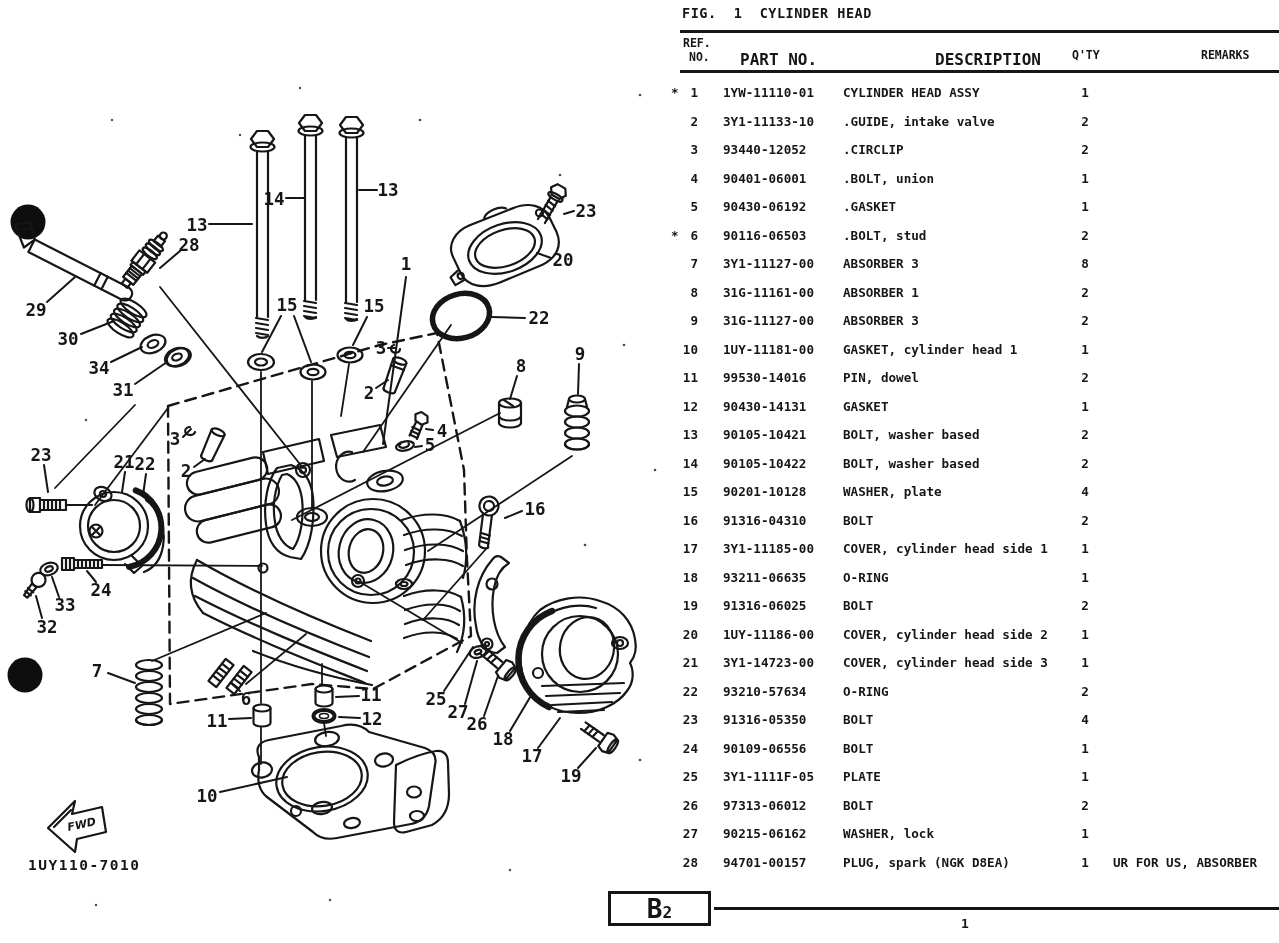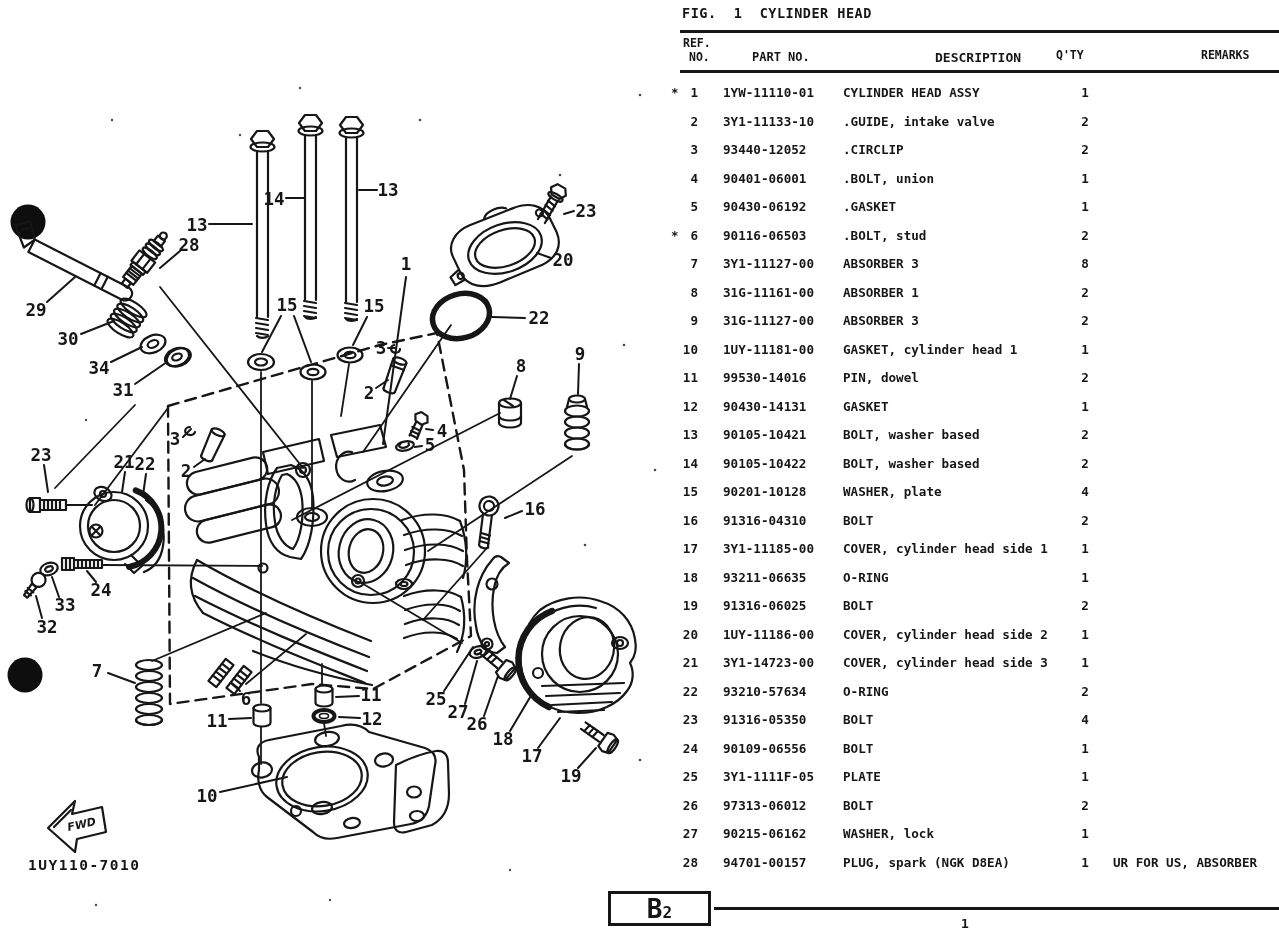--- a/index.html
+++ b/index.html
@@ -7,23 +7,23 @@
          font-family:"DejaVu Sans Mono",monospace;color:#161616;}
   
   .tablearea{position:absolute;left:668px;top:0;width:611px;height:943px;}
   .t{position:absolute;font-weight:bold;white-space:pre;}
   .title{left:14px;top:5px;font-size:13.5px;letter-spacing:.5px;}
   .rule{position:absolute;background:#161616;}
   .rule1{left:12px;top:30px;width:599px;height:2.5px;}
   .rule2{left:12px;top:70px;width:599px;height:3px;}
   .h-ref1{left:15px;top:36px;font-size:11.5px;}
   .h-ref2{left:21px;top:50px;font-size:11.5px;}
-  .h-part{left:84px;top:50px;font-size:12px;}
-  .h-desc{left:232px;top:50px;font-size:13px;padding-left:35px;}
-  .h-qty{left:388px;top:48px;font-size:11.5px;}
+  .h-part{left:72px;top:50px;font-size:16px;}
+  .h-desc{left:232px;top:50px;font-size:16px;padding-left:35px;}
+  .h-qty{left:404px;top:48px;font-size:11.5px;}
   .h-rem{left:489px;top:48px;font-size:11.5px;margin-left:44px;}
   .row{position:absolute;left:0;width:611px;height:16px;font-size:12.6px;font-weight:bold;line-height:14px;}
   .row .c{position:absolute;white-space:pre;}
   .c-star{left:3px;}
   .c-ref{left:0;width:30px;text-align:right;}
   .c-part{left:55px;}
   .c-desc{left:175px;}
   .c-qty{left:402px;width:30px;text-align:center;}
   .c-rem{left:445px;}
   

